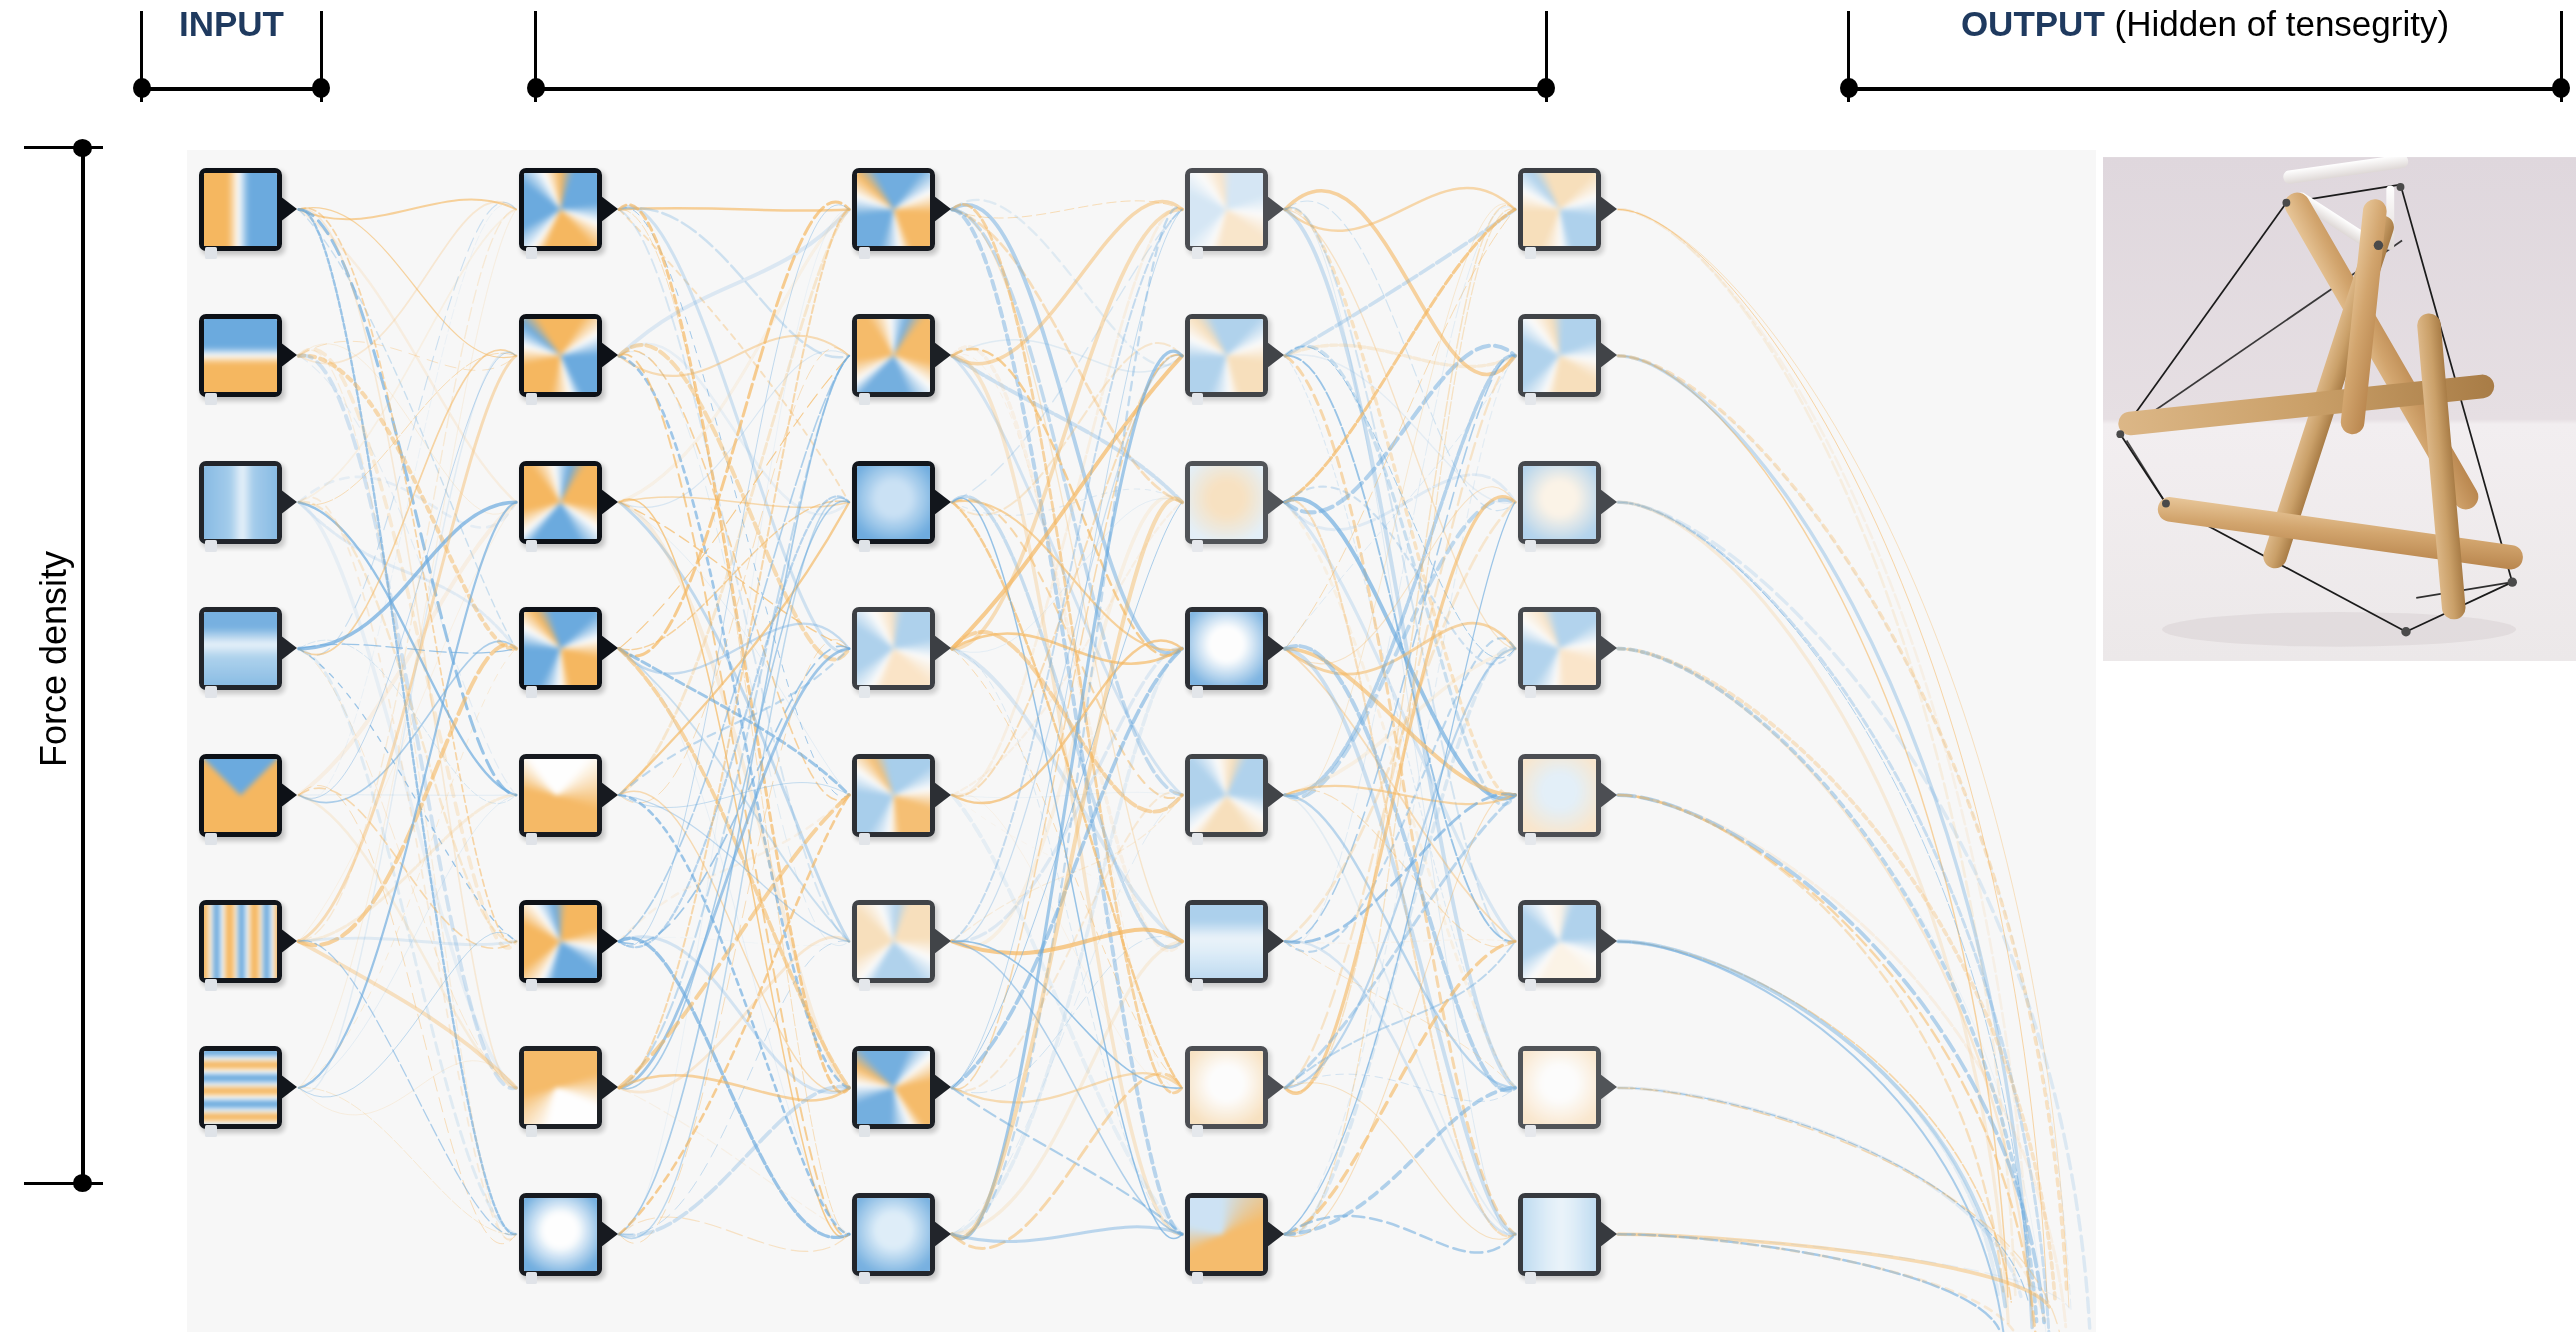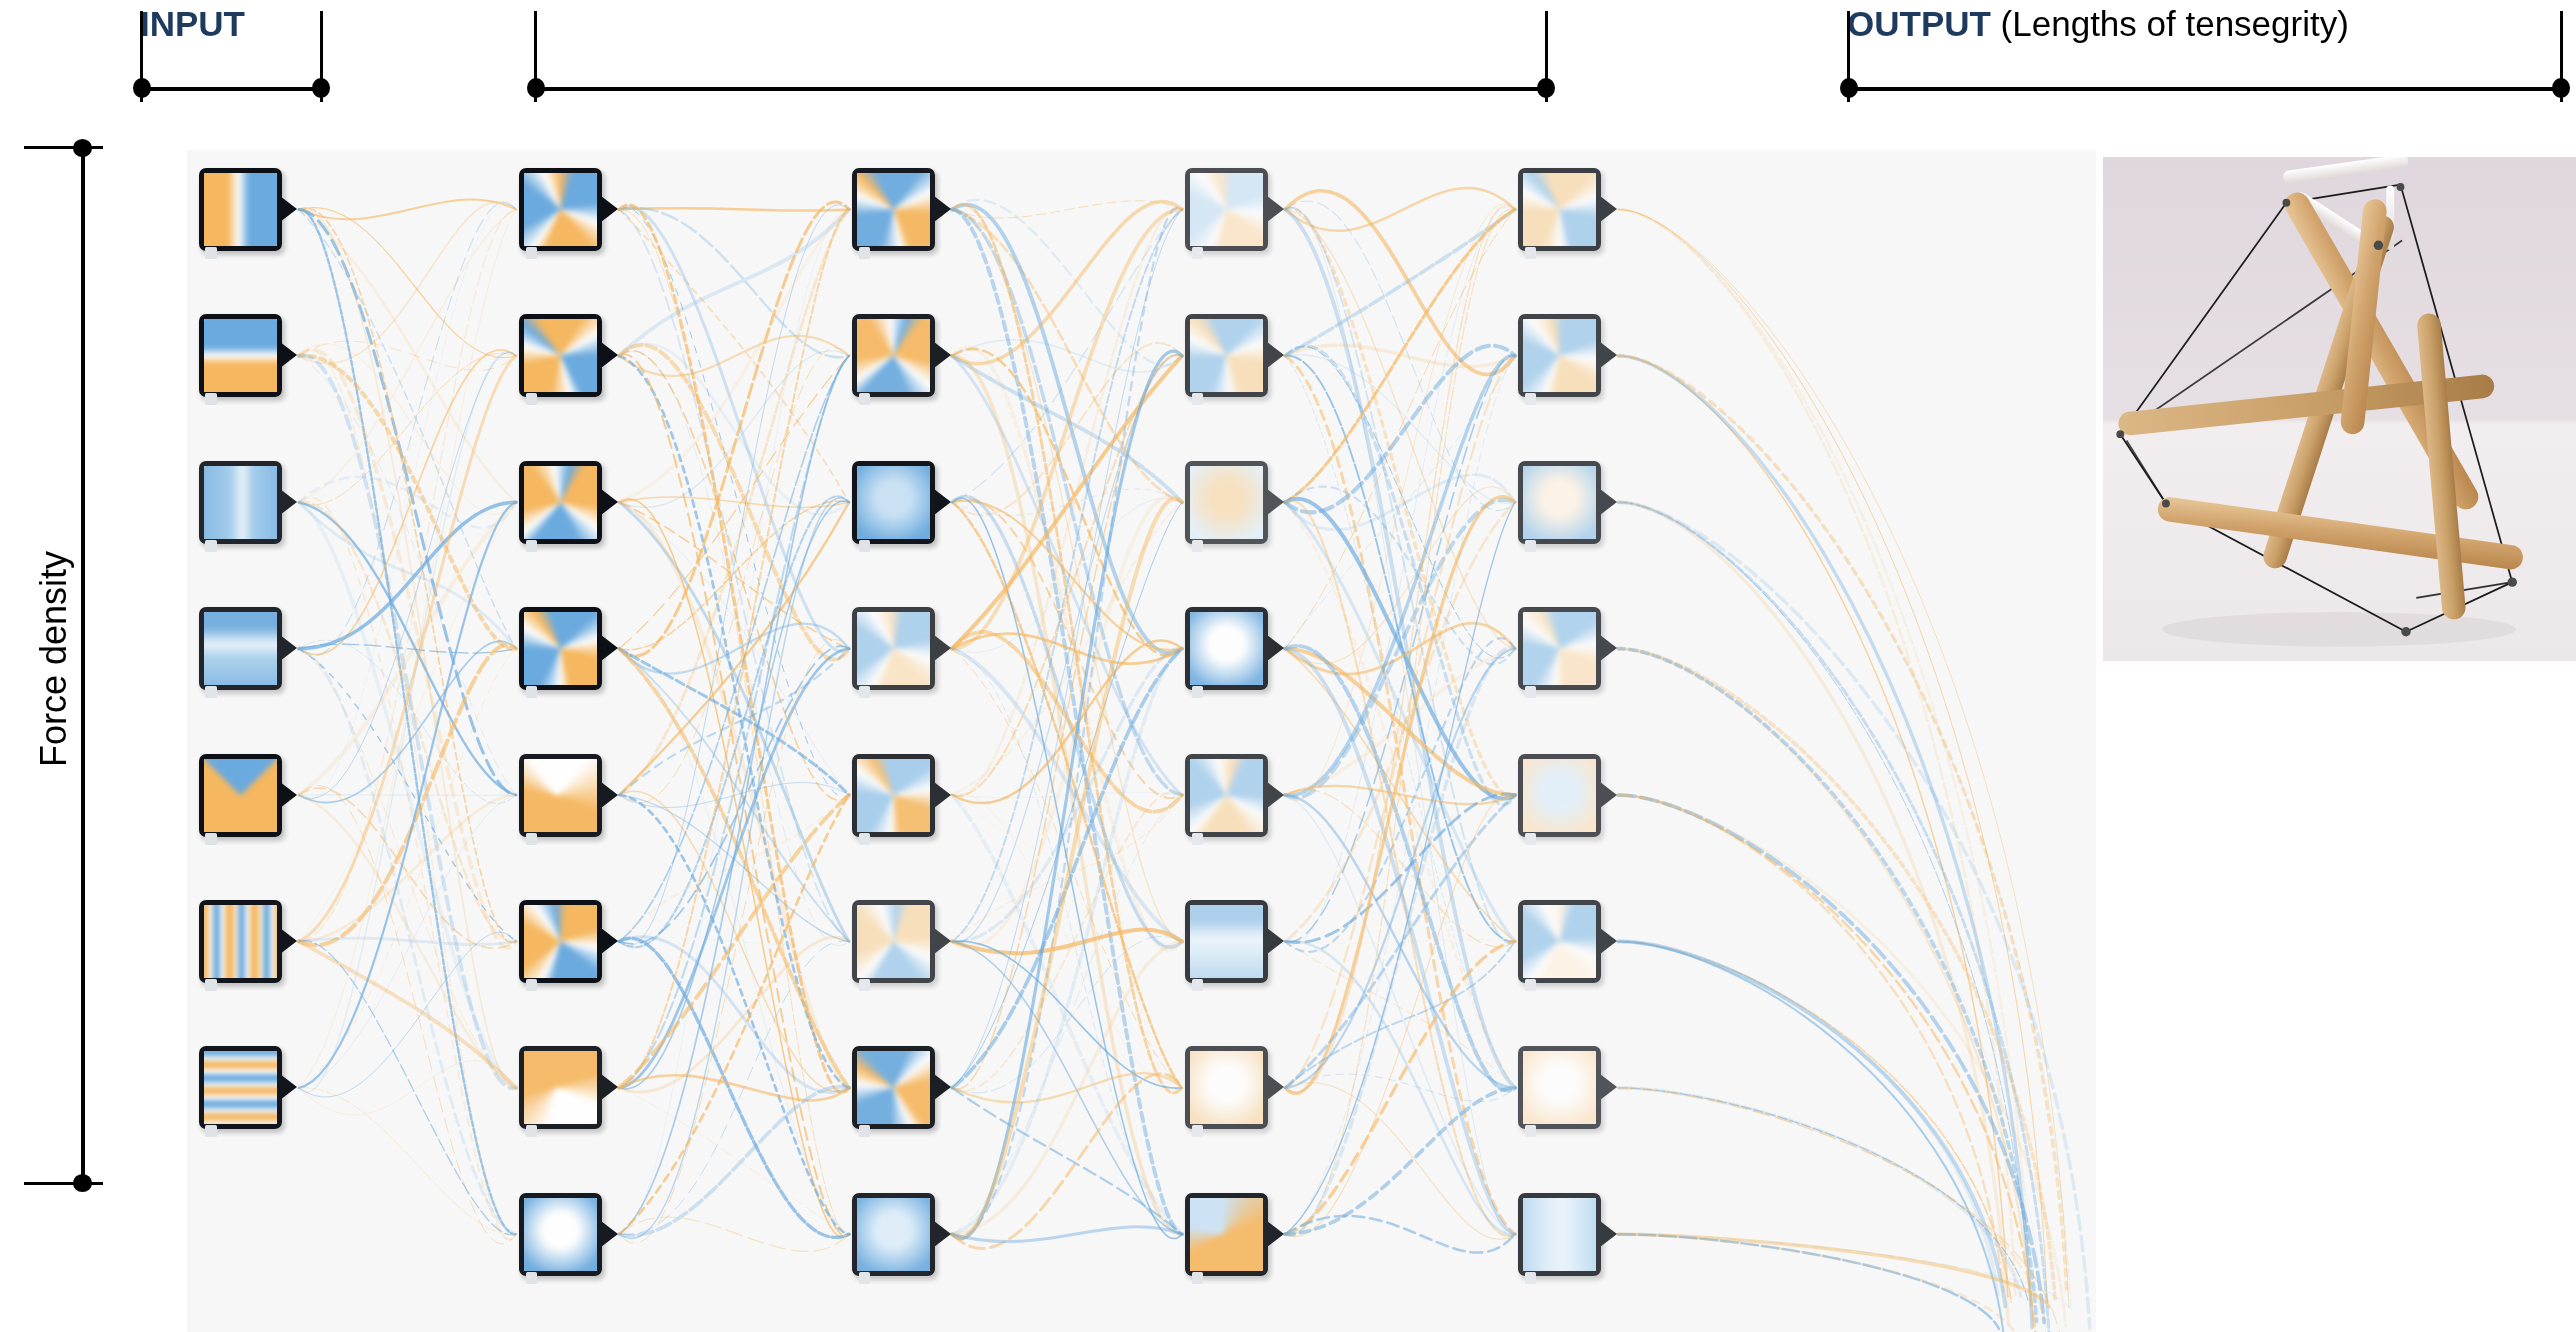--- a/index.html
+++ b/index.html
@@ -24,21 +24,21 @@
   .bk .tick.l { left: 0; }
   .bk .tick.r { right: 0; }
   .bk .dot {
     position: absolute; bottom: 3.9px; width: 18px; height: 20.5px;
     background: #000; border-radius: 50%;
   }
   .bk .dot.l { left: -7px; }
   .bk .dot.r { right: -7px; }
   .bk .cap {
     position: absolute; left: 0; right: 0; top: 3.1px;
-    text-align: left; white-space: nowrap;
+    text-align: center; white-space: nowrap;
     font-size: 35px; line-height: 41px; color: #000;
   }
   .cap .strong { font-weight: 700; color: #1F3A5F; }
 
   
   .vbk { position: absolute; left: 23.6px; top: 146px; width: 79px; height: 1039px; }
   .vbk .vbar {
     position: absolute; right: 17.3px; top: 0; bottom: 0; width: 3.9px; background: #000;
   }
   .vbk .vtick {
@@ -123,21 +123,21 @@
 
     <div class="bk" style="left:534px; width:1014px;">
       <div class="tick l"></div>
       <div class="tick r"></div>
       <div class="bar"></div>
       <div class="dot l"></div>
       <div class="dot r"></div>
     </div>
 
     <div class="bk" style="left:1847px; width:716px;">
-      <div class="cap"><span class="strong">OUTPUT</span><span> (Lengths of tensegrity)</span></div>
+      <div class="cap"><span class="strong">OUTPUT</span><span> (Hidden of tensegrity)</span></div>
       <div class="tick l"></div>
       <div class="tick r"></div>
       <div class="bar"></div>
       <div class="dot l"></div>
       <div class="dot r"></div>
     </div>
   </div>
 
   <div class="vbk">
     <div class="vtick t"></div>

